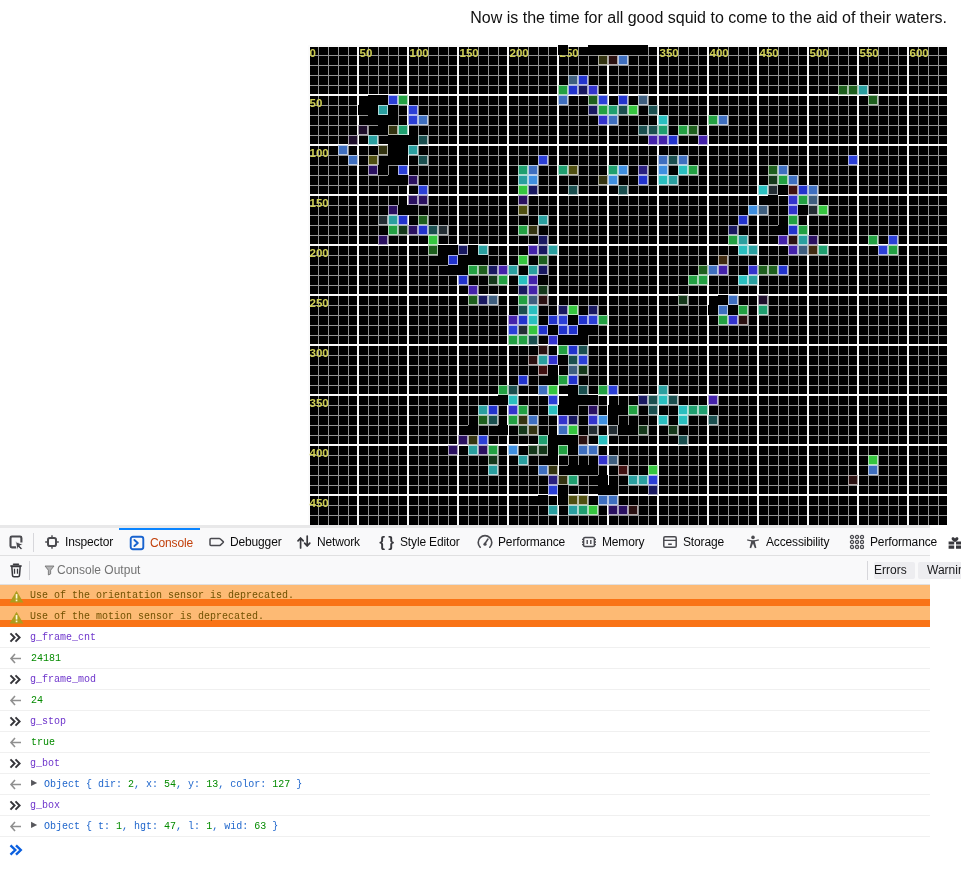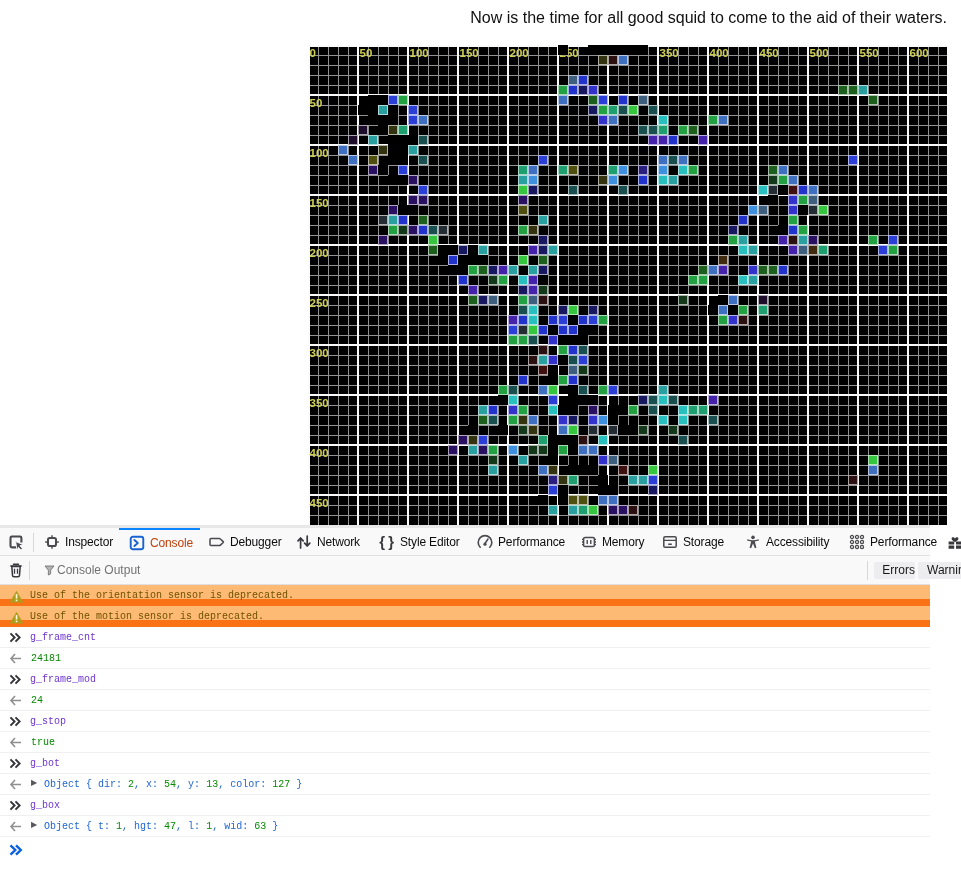--- a/index.html
+++ b/index.html
@@ -221,21 +221,21 @@
           <path d="M5.5 2.2h5M2.8 4h10.4" stroke="#38383d" stroke-width="1.5" stroke-linecap="round" fill="none"></path>
           <path d="M3.8 4.4h8.4l-.7 9a1.5 1.5 0 0 1-1.5 1.4H6a1.5 1.5 0 0 1-1.5-1.4z" fill="none" stroke="#38383d" stroke-width="1.5"></path>
           <path d="M6.5 6.8v5M9.5 6.8v5" stroke="#38383d" stroke-width="1.3"></path>
         </svg></span>
       <div class="fsep"></div>
       <span id="ffun"><svg width="13" height="13" viewBox="0 0 16 16" xmlns="http://www.w3.org/2000/svg">
           <path d="M2.5 2.5h11L9.4 7.6v4.6l-2.8 1.3V7.6z" fill="#b5b5b6" stroke="#737373" stroke-width="1.1" stroke-linejoin="round"></path>
         </svg></span>
       <span id="fph">Console Output</span>
 <div class="fsep" style="left:867px"></div>
-      <span class="fbtn" style="left:874px;width:41px;text-align:right;padding:0">Errors</span>
+      <span class="fbtn" style="left:874px;width:41px;text-align:left;padding:0">Errors</span>
 <span class="fbtn" style="left:918px;width:70px;padding:0 0 0 9px">Warnings</span>
 </div>
 <div id="output">
 <div class="row warn">
         <span class="gic">
           <svg width="15" height="13" viewBox="0 0 16 14" xmlns="http://www.w3.org/2000/svg">
             <path d="M8 0.8L15.4 13.4H0.6z" fill="#ad9c1e"></path>
             <rect x="7.15" y="4.4" width="1.8" height="4.8" fill="#fffbd6"></rect>
             <rect x="7.15" y="10.3" width="1.8" height="1.8" fill="#fffbd6"></rect>
           </svg>

